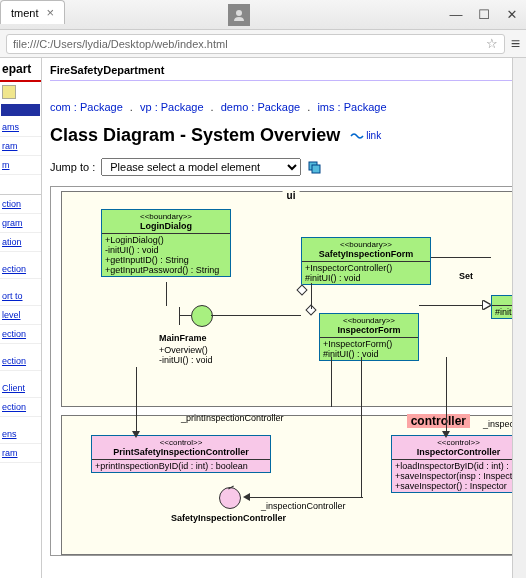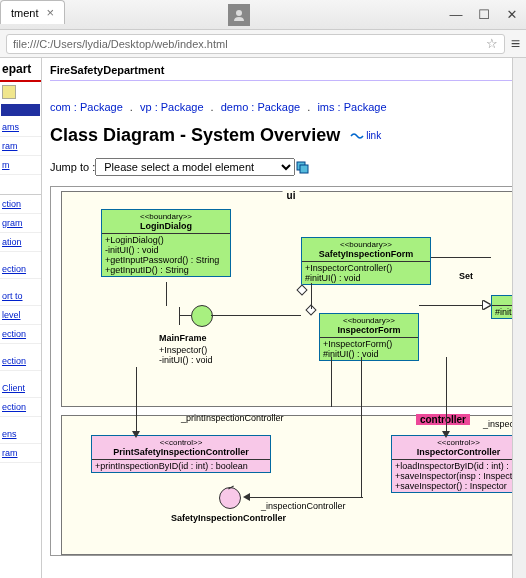--- a/index.html
+++ b/index.html
@@ -34,30 +34,30 @@
 
 
 .main-panel { flex: 1; padding: 6px 8px; overflow: hidden; position: relative; }
 .dept-header { font-weight: bold; font-size: 11px; padding-bottom: 4px; border-bottom: 1px solid #c4b5fd; margin-bottom: 20px; }
 .breadcrumb { font-size: 11px; margin-bottom: 12px; }
 .breadcrumb a { color: #0020cc; }
 .breadcrumb .sep { color: #333; margin: 0 4px; }
 .page-title { font-size: 18px; font-weight: bold; margin-bottom: 12px; display: flex; align-items: center; gap: 10px; text-align: center; }
 .s-link { font-size: 10px; color: #0020cc; font-weight: normal; display: flex; align-items: center; gap: 2px; }
 .s-link svg { width: 14px; height: 10px; }
-.jump-row { font-size: 11px; margin-bottom: 10px; display: flex; align-items: center; }
+.jump-row { font-size: 11px; margin-bottom: 10px; display: flex; align-items: center; gap: 6px; }
 .jump-select { font-size: 11px; padding: 1px 4px; width: 200px; }
 .copy-icon { width: 14px; height: 14px; }
 
 
 .diagram { position: relative; width: 100%; height: 370px; border: 1px solid #999; background: #fff; overflow: hidden; }
 .pkg-ui { position: absolute; left: 10px; top: 4px; width: 460px; height: 216px; background: #fffef0; border: 1px solid #777; }
 .pkg-ui-label { position: absolute; top: -2px; left: 50%; transform: translateX(-50%); font-size: 10px; font-weight: bold; background: #fffef0; padding: 0 4px; }
 .pkg-ctrl { position: absolute; left: 10px; top: 228px; width: 460px; height: 140px; background: #fffef0; border: 1px solid #777; }
-.pkg-ctrl-label { position: absolute; top: -2px; right: 50px; font-size: 10px; font-weight: bold; background: #ec4899; padding: 0 4px; }
+.pkg-ctrl-label { position: absolute; top: -2px; right: 50px; font-size: 12px; font-weight: bold; background: #fca5a5; padding: 0 4px; }
 
 .class-box { position: absolute; border: 1px solid #0369a1; background: #a8f080; font-size: 9px; }
 .class-box.pink { background: #f8c8e8; }
 .class-header { text-align: center; padding: 2px 4px; border-bottom: 1px solid #333; }
 .stereotype { font-size: 8px; }
 .class-name { font-weight: bold; }
 .class-ops { padding: 1px 3px; }
 .class-ops div { white-space: nowrap; overflow: hidden; }
 
 .uml-label { position: absolute; font-size: 9px; font-weight: bold; }
@@ -172,22 +172,22 @@
       </div>
 
       <div class="class-box" style="left:50px;top:22px;width:130px">
         <div class="class-header">
           <div class="stereotype">&lt;&lt;boundary&gt;&gt;</div>
           <div class="class-name">LoginDialog</div>
         </div>
         <div class="class-ops">
           <div>+LoginDialog()</div>
           <div>-initUI() : void</div>
+          <div>+getInputID() : String</div>
           <div>+getInputPassword() : String</div>
-          <div>+getInputID() : String</div>
         </div>
       </div>
 
       <div class="class-box" style="left:250px;top:50px;width:130px">
         <div class="class-header">
           <div class="stereotype">&lt;&lt;boundary&gt;&gt;</div>
           <div class="class-name">SafetyInspectionForm</div>
         </div>
         <div class="class-ops">
           <div>+InspectorController()</div>
@@ -212,21 +212,21 @@
           <div>#initUI() :</div>
         </div>
       </div>
 
       <div class="uml-label" style="left:408px;top:84px">Set</div>
 
       <div class="circle-boundary" style="left:140px;top:118px"></div>
       <div class="uml-line" style="left:128px;top:128px;width:12px;height:1px"></div>
       <div class="uml-line" style="left:128px;top:120px;width:1px;height:18px"></div>
       <div class="uml-label" style="left:108px;top:146px;font-weight:bold">MainFrame</div>
-      <div class="uml-label" style="left:108px;top:158px;font-weight:normal">+Inspector()</div>
+      <div class="uml-label" style="left:108px;top:158px;font-weight:normal">+Overview()</div>
       <div class="uml-label" style="left:108px;top:168px;font-weight:normal">-initUI() : void</div>
 
       <div class="pkg-ctrl">
         <div class="pkg-ctrl-label">controller</div>
       </div>
 
       <div class="uml-label" style="left:130px;top:226px;font-weight:normal">_printInspectionController</div>
 
       <div class="uml-label" style="left:432px;top:232px;font-weight:normal">_inspec</div>
 

